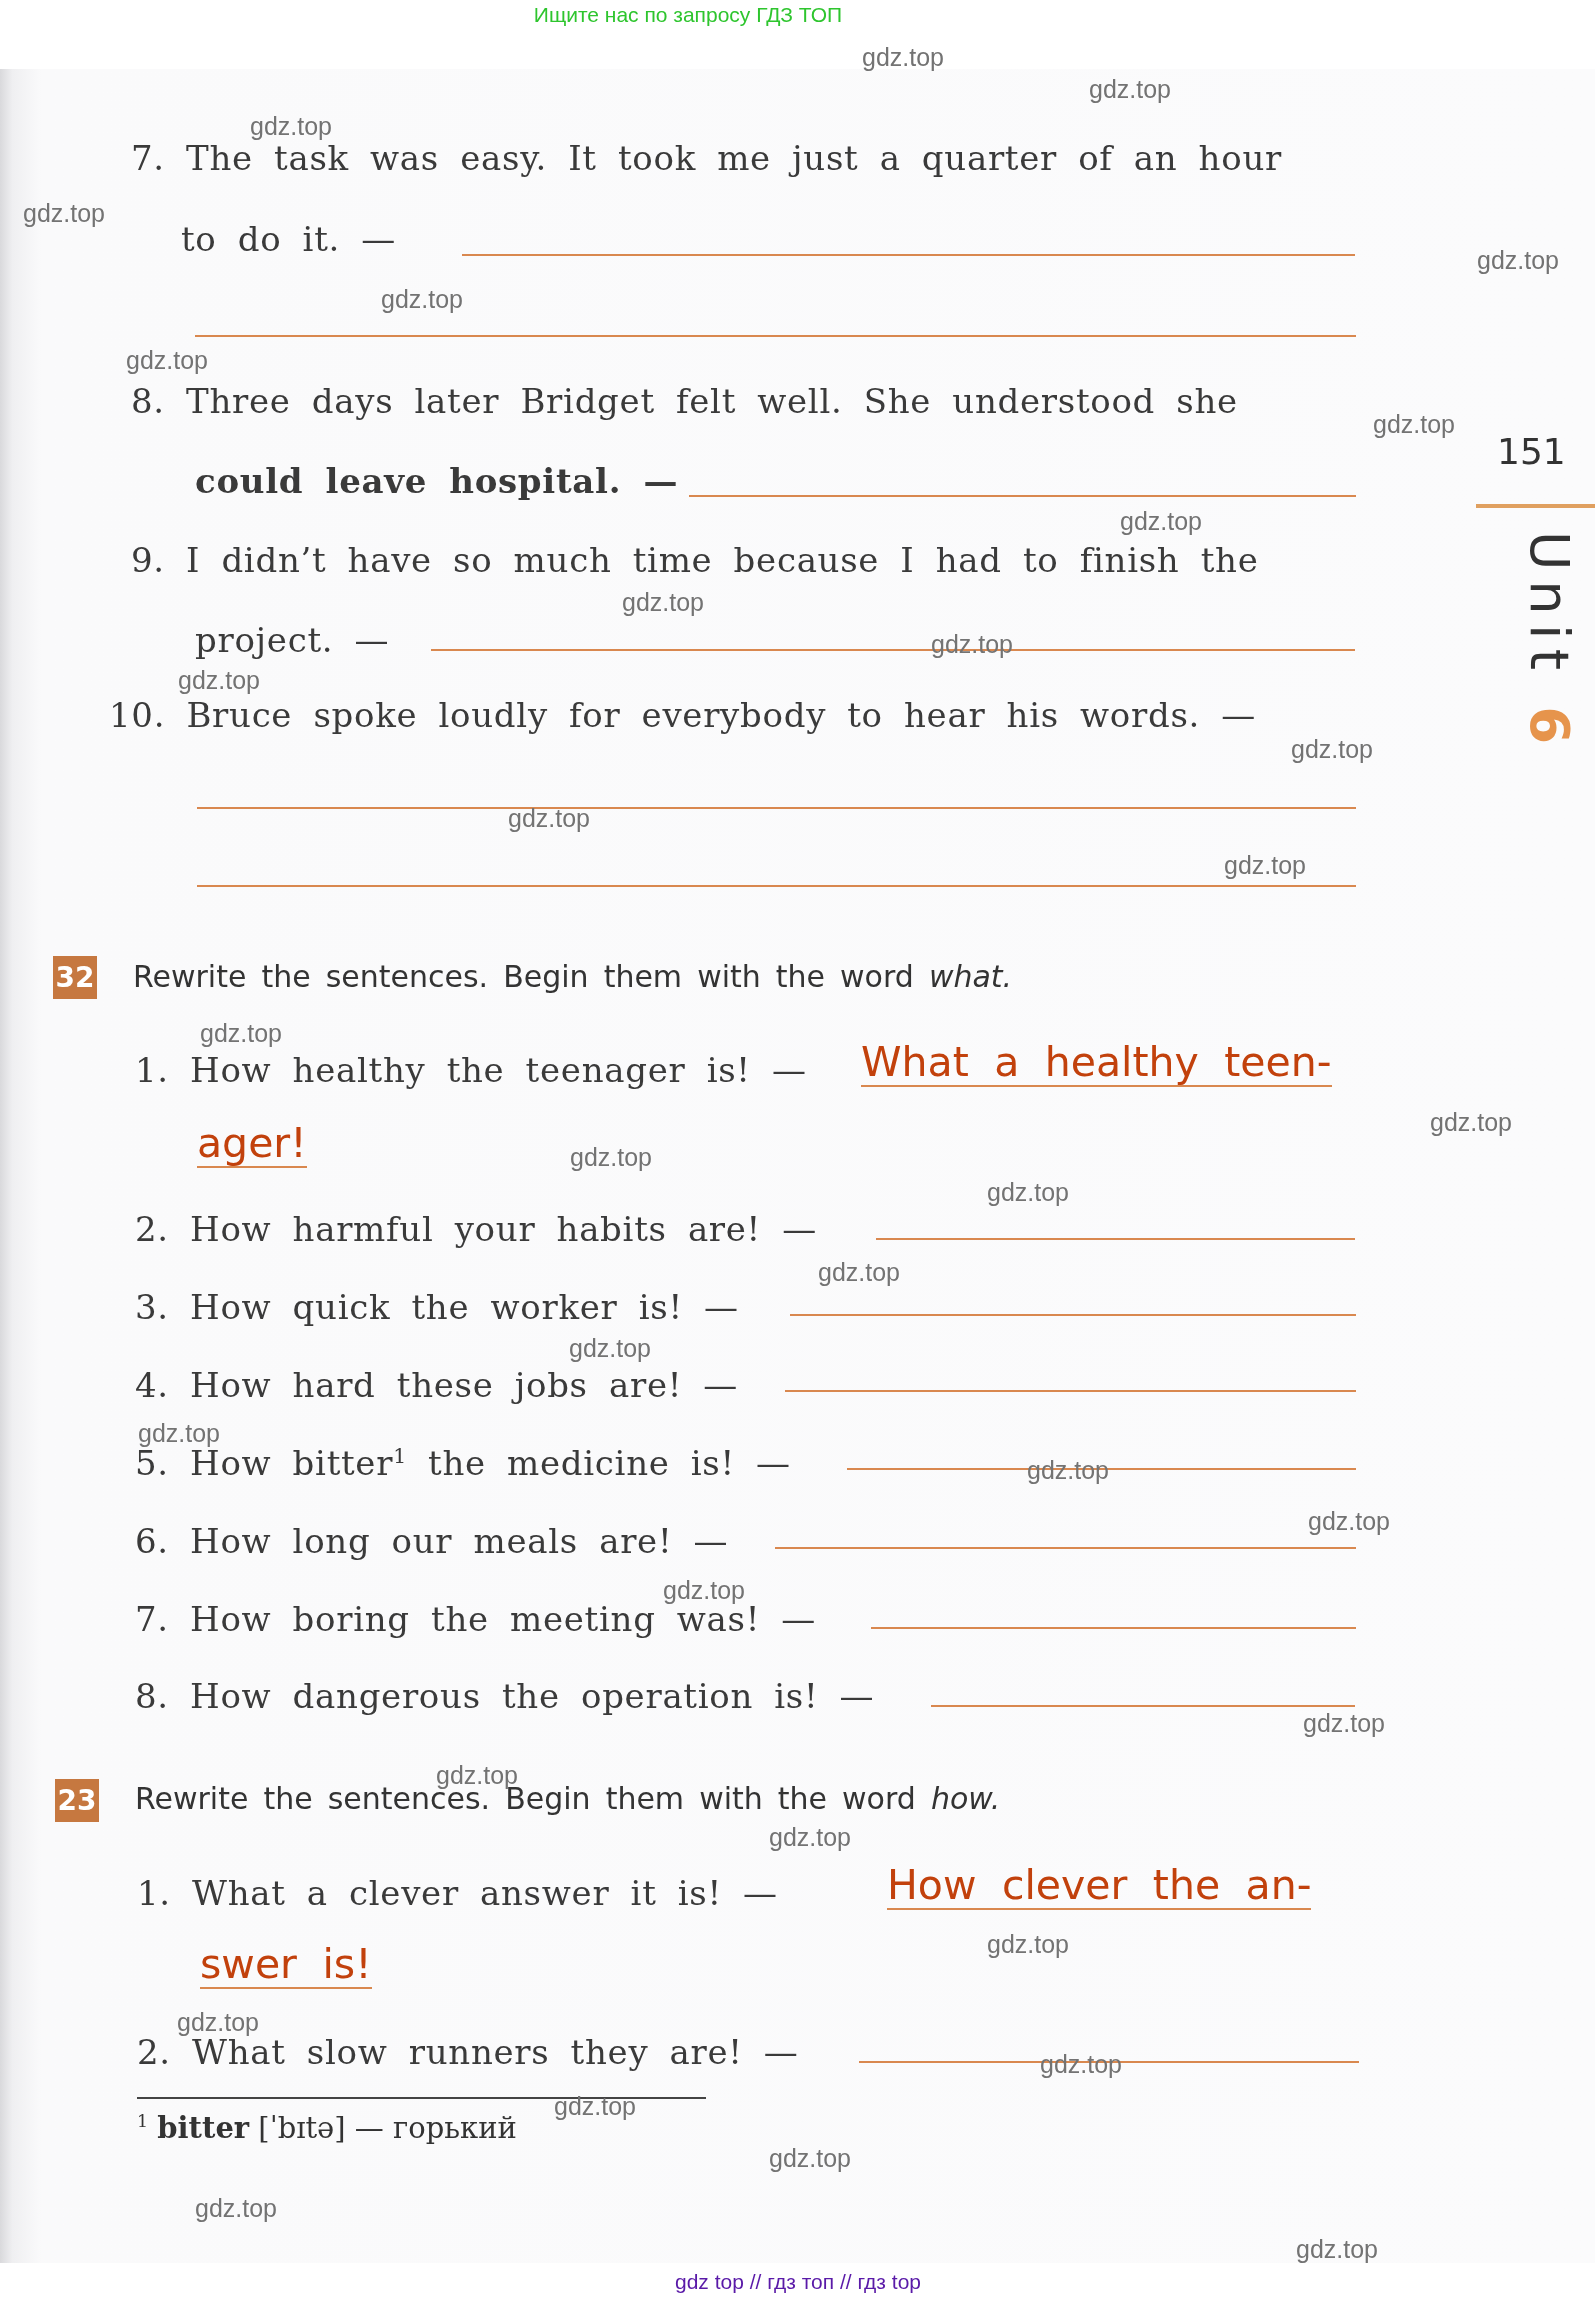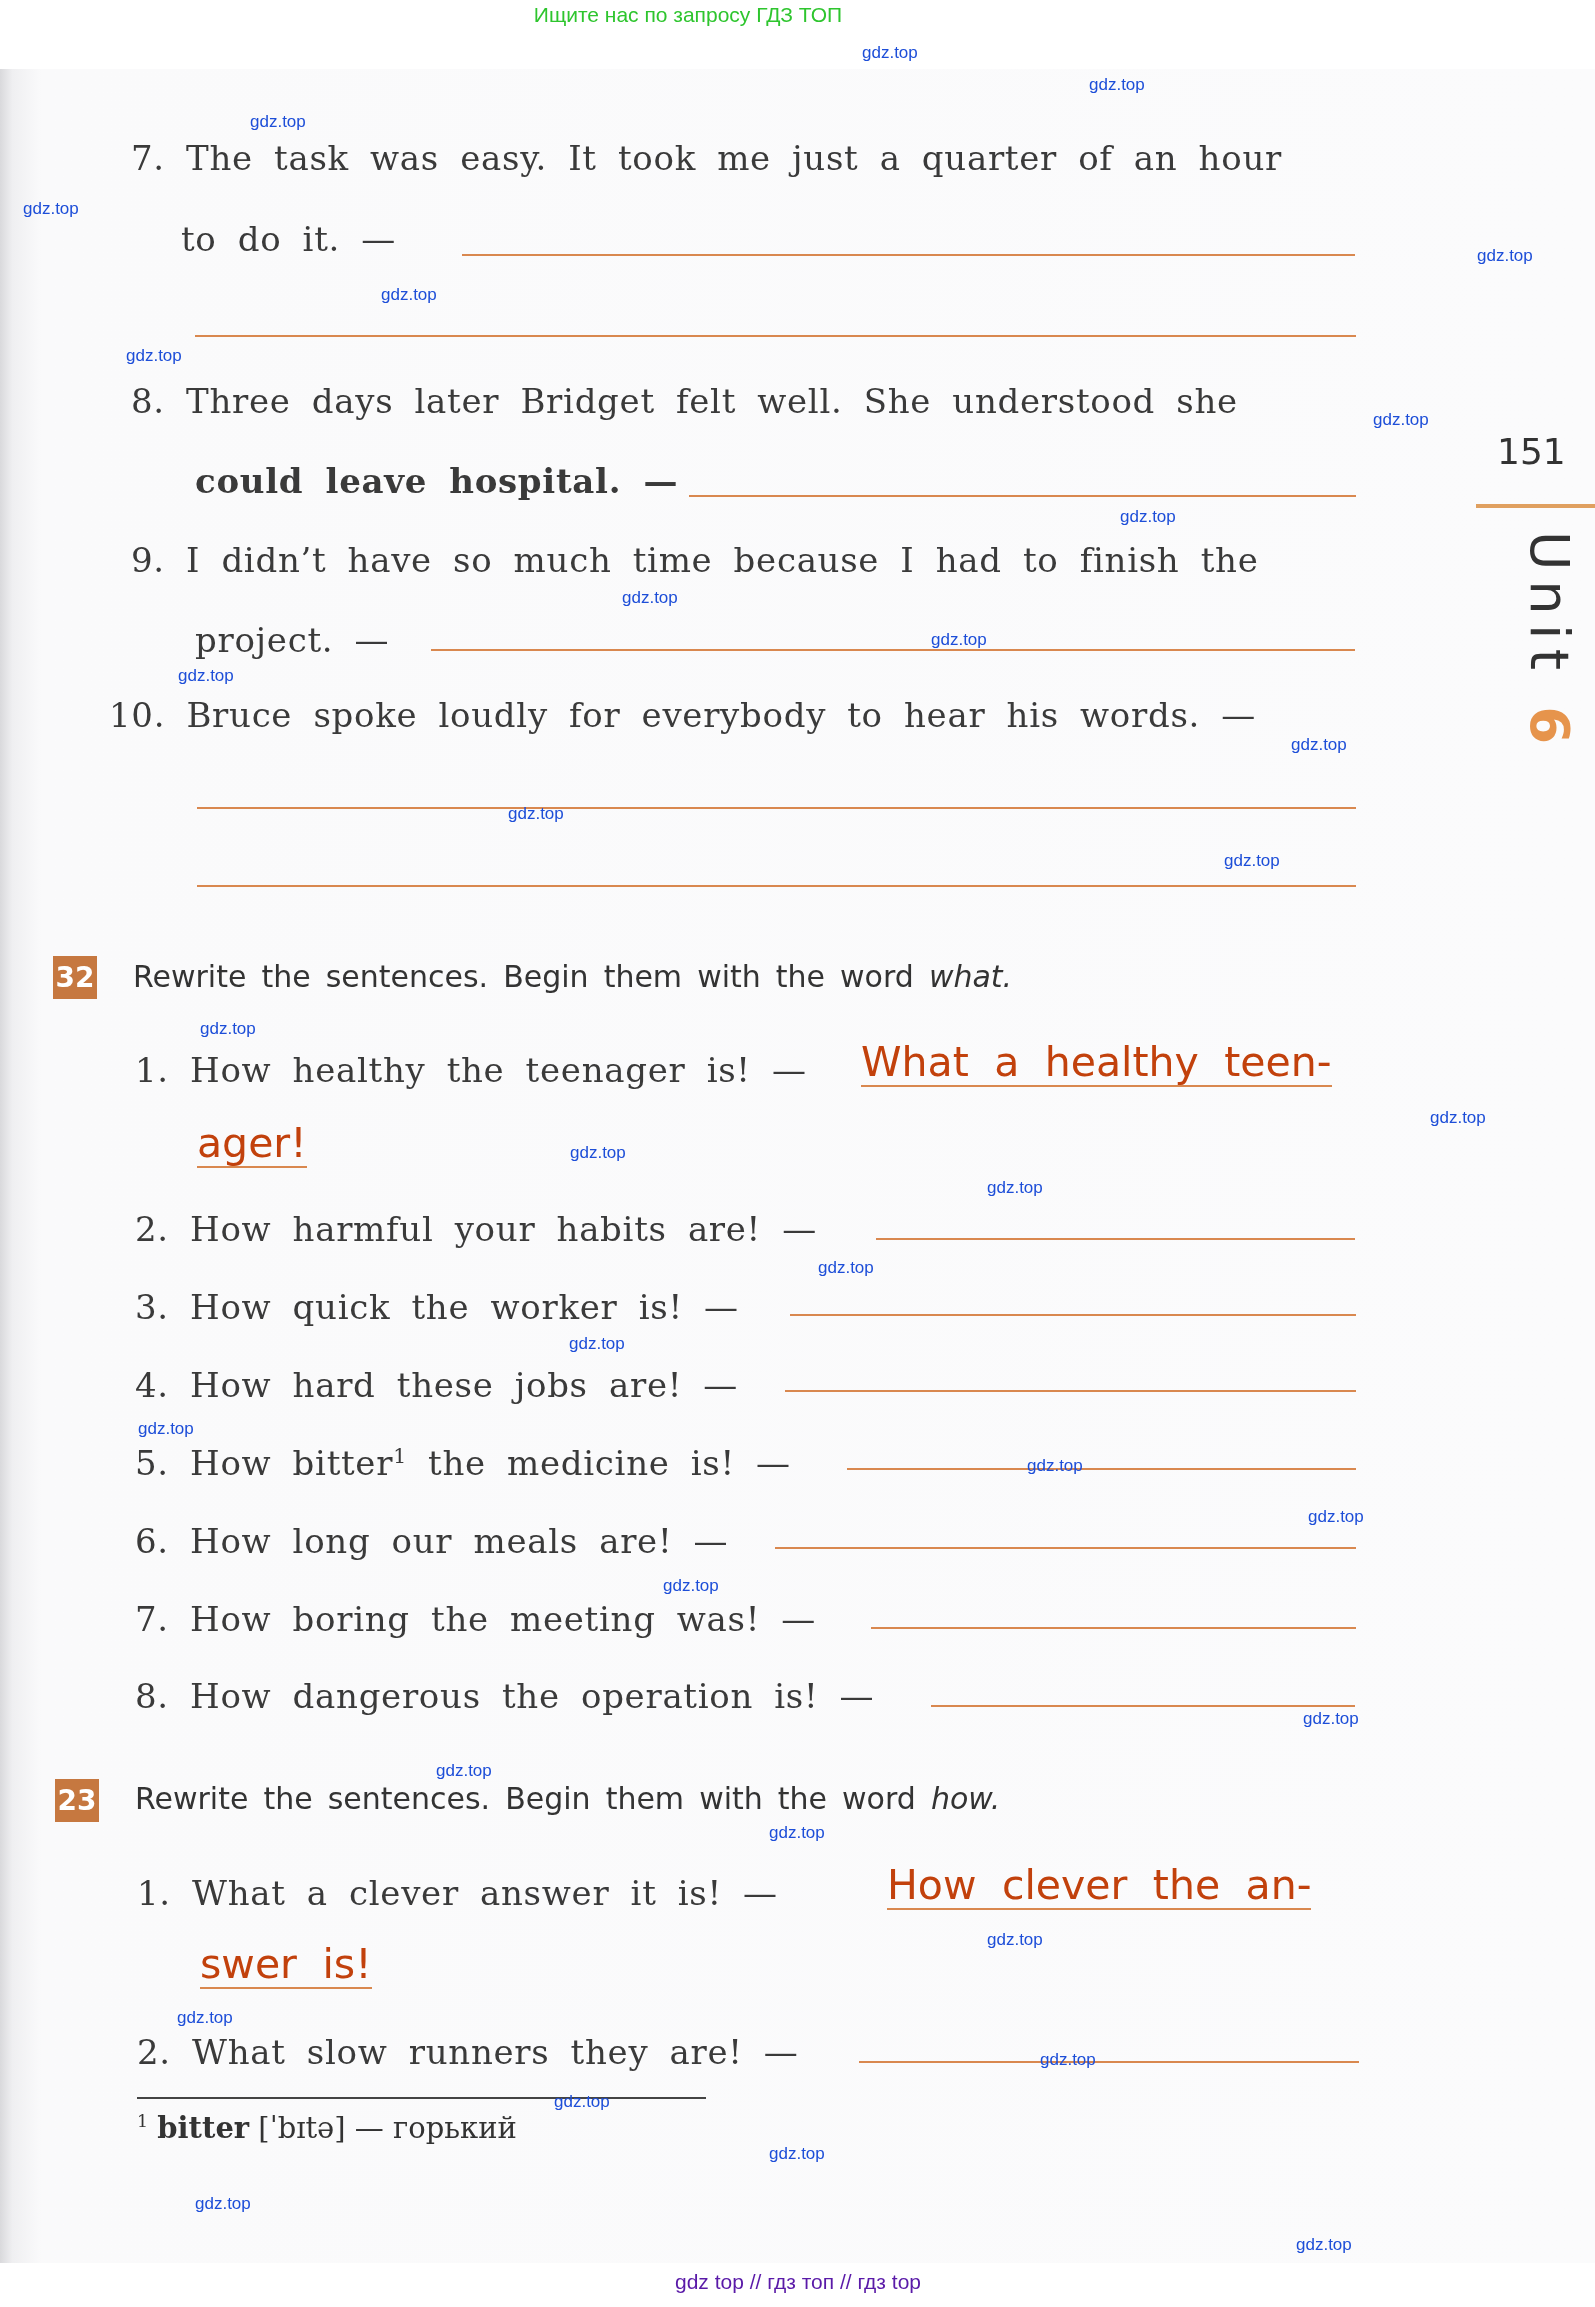--- a/index.html
+++ b/index.html
@@ -5,21 +5,21 @@
   html, body { margin:0; padding:0; }
   body { width:1596px; height:2307px; position:relative; background:#ffffff; overflow:hidden;
          font-family:"DejaVu Serif", serif; color:#3a3a3a; }
   .page { position:absolute; left:0; top:69px; width:1596px; height:2194px;
           background:linear-gradient(90deg,#d9d9dc 0px,#efeff1 12.4px,#fafafb 41px,#fbfbfc 100%); }
   .abs { position:absolute; white-space:nowrap; }
   .top-banner { position:absolute; left:0; width:1376px; top:2.8px; text-align:center;
                 font-family:"Liberation Sans", sans-serif; font-size:21px; color:#2ec52e; }
   .bottom-banner { position:absolute; left:0; width:1596px; top:2270px; text-align:center;
                 font-family:"Liberation Sans", sans-serif; font-size:21px; color:#5a1aa8; }
-  .wm { position:absolute; font-family:"Liberation Sans", sans-serif; font-size:17px; color:#1d4ed8; white-space:nowrap; }
+  .wm { position:absolute; font-family:"Liberation Sans", sans-serif; font-size:25px; color:#737373; white-space:nowrap; }
   .line { font-size:34px; letter-spacing:0.7px; word-spacing:9.7px; }
   .rule { position:absolute; height:2.1px; background:#d9884f; }
   .rule-dark { position:absolute; height:2.1px; background:#444; }
   .badge { position:absolute; width:44px; height:43px; background:#c67840; color:#fff;
            font-family:"DejaVu Sans", sans-serif; font-weight:bold; font-size:28px;
            display:flex; align-items:center; justify-content:center; }
   .instr { font-family:"DejaVu Sans", sans-serif; font-size:30px; color:#333; word-spacing:5.5px; }
   .instr i { font-style:italic; }
   .hand { font-family:"DejaVu Sans", sans-serif; font-size:41px; color:#c2410c; word-spacing:12.4px;
           border-bottom:2.1px solid #d9884f; line-height:1.1; }

